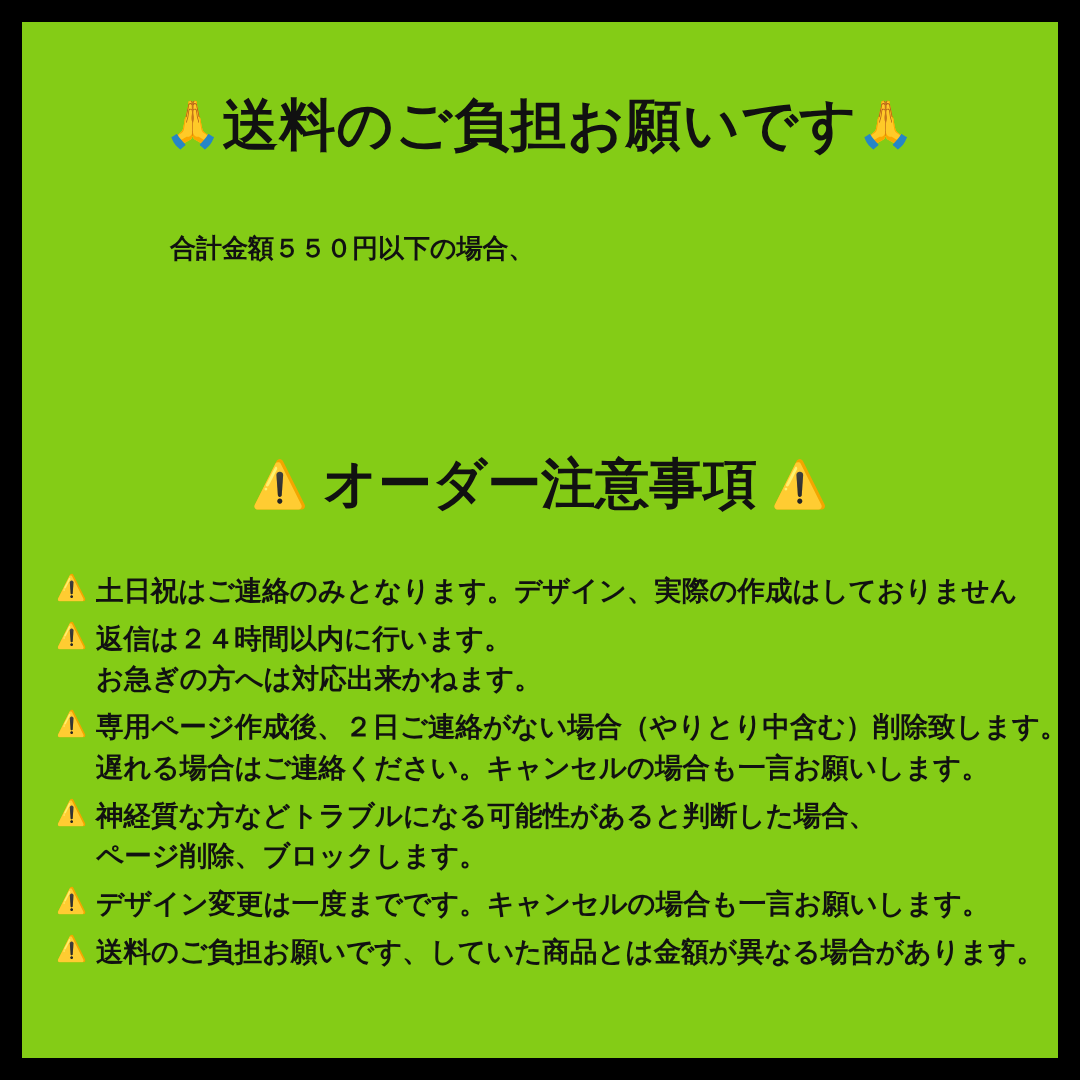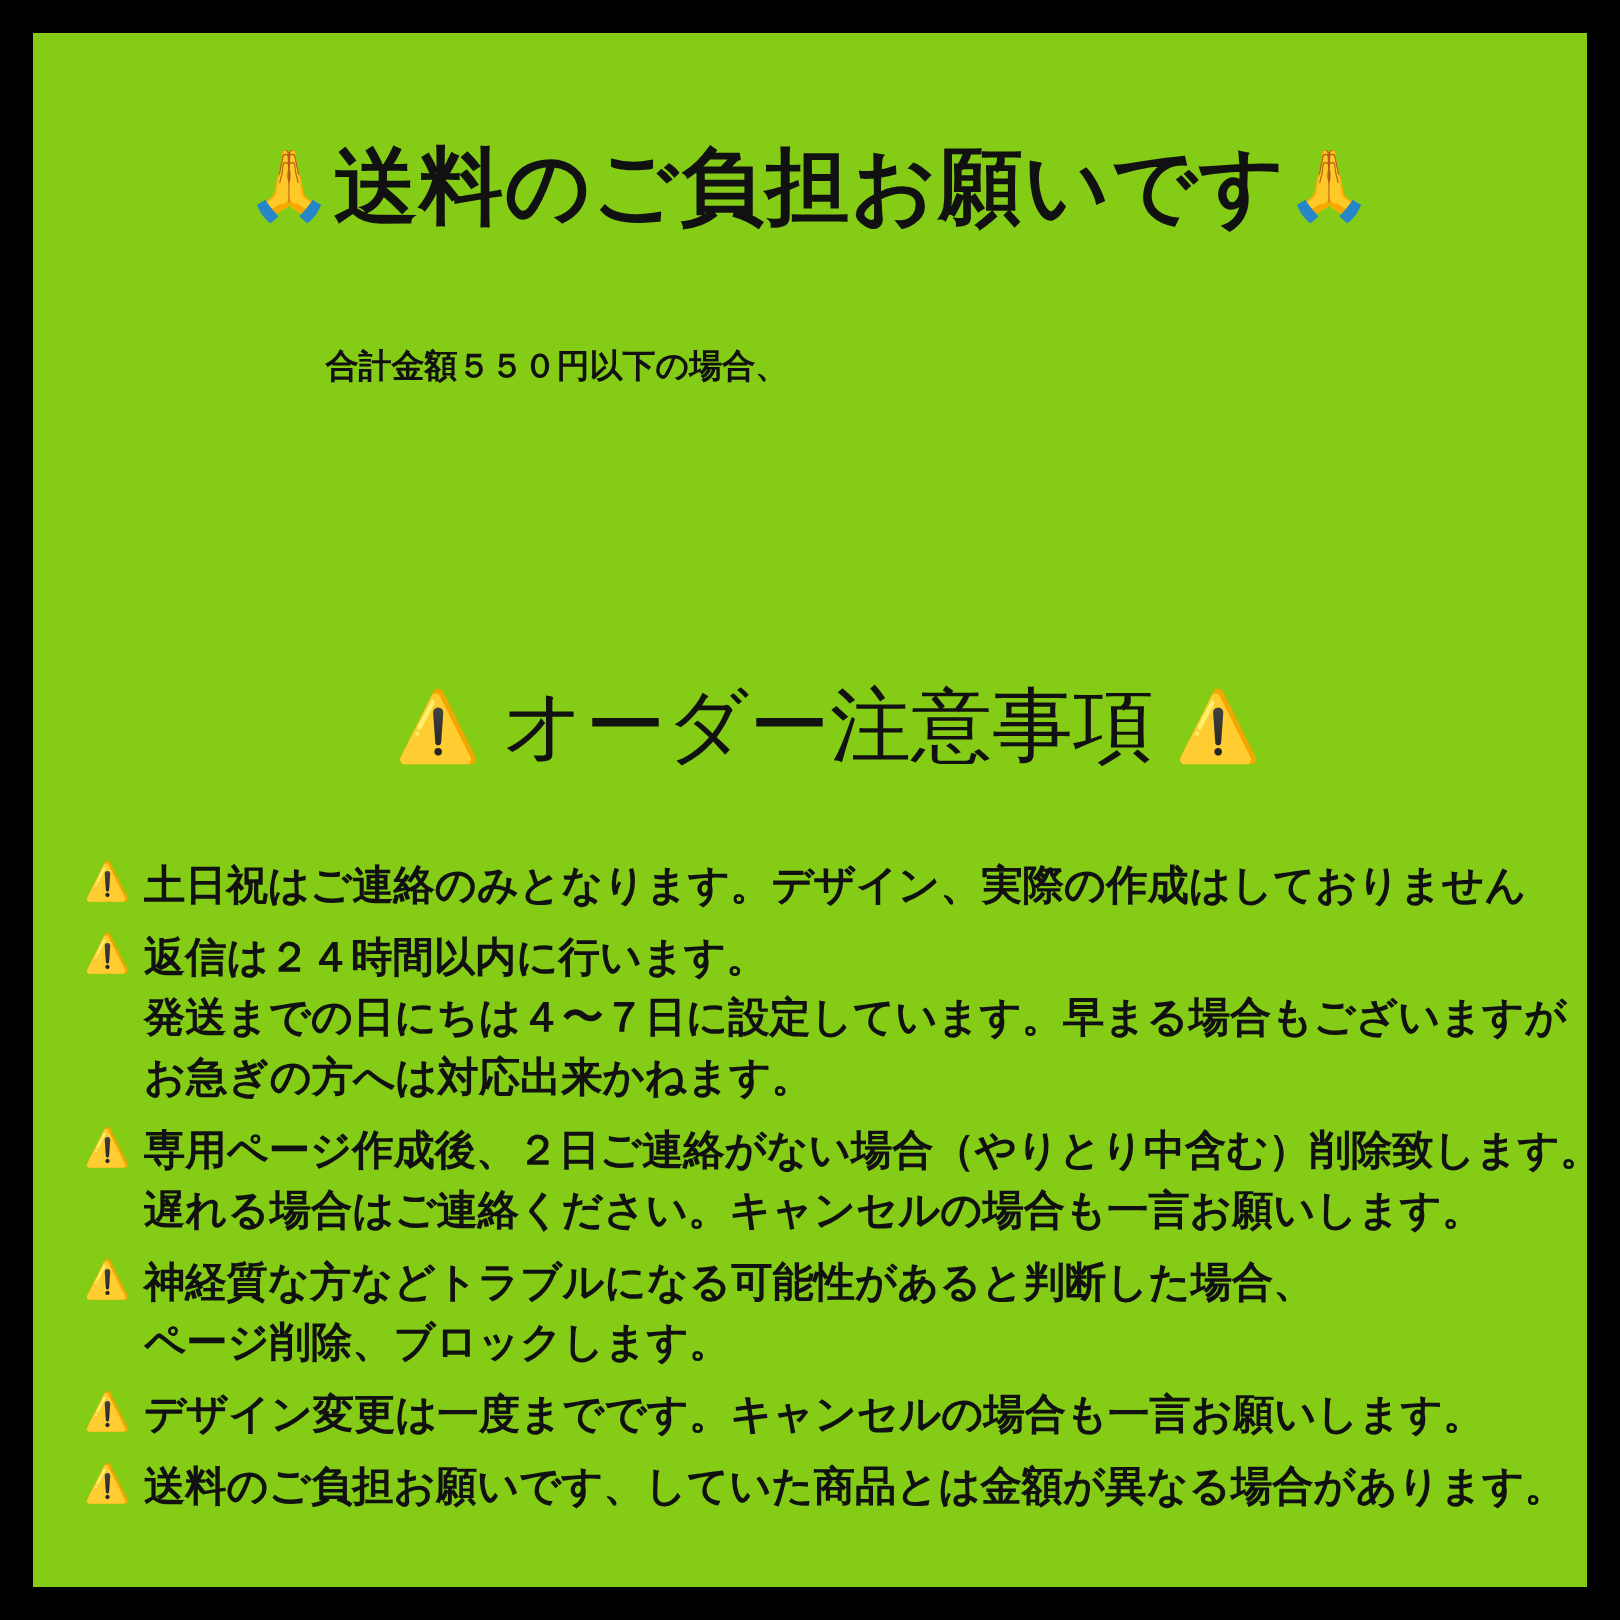--- a/index.html
+++ b/index.html
@@ -41,43 +41,41 @@
   .shipping-heading .emj {
     font-size: 46px;
     vertical-align: 4px;
   }
 
   .shipping-body {
     position: absolute;
     left: 148px;
     top: 205px;
     width: 860px;
-    font-size: 22px;
+    font-size: 26px;
     font-weight: bold;
     color: #111111;
     line-height: 1.62;
-    margin-left: 47px;
   }
   .shipping-body div {
     white-space: nowrap;
   }
 
   
   .notes-heading {
     position: absolute;
     left: 0;
     top: 432px;
     width: 100%;
     text-align: center;
     font-size: 54px;
-    font-weight: normal;
+    font-weight: bold;
     color: #111111;
     white-space: nowrap;
     line-height: 1.1;
-    margin-left: 12px;
   }
   .notes-heading .warn {
     font-size: 46px;
     vertical-align: 2px;
     margin: 0 14px;
   }
 
   
   .notes-list {
     position: absolute;
@@ -137,24 +135,20 @@
         </div>
     </div>
 
     <div class="note-item">
       <div class="note-line">
           <span class="warn">⚠️</span>
           <span class="txt">返信は２４時間以内に行います。</span>
         </div>
       <div class="note-line cont">
           <span class="warn">⚠️</span>
-          <span class="txt">発送までの日にちは４〜７日に設定しています。早まる場合もございますが</span>
-        </div>
-      <div class="note-line cont">
-          <span class="warn">⚠️</span>
           <span class="txt">お急ぎの方へは対応出来かねます。</span>
         </div>
     </div>
 
     <div class="note-item">
       <div class="note-line">
           <span class="warn">⚠️</span>
           <span class="txt">専用ページ作成後、２日ご連絡がない場合（やりとり中含む）削除致します。</span>
         </div>
       <div class="note-line cont">

